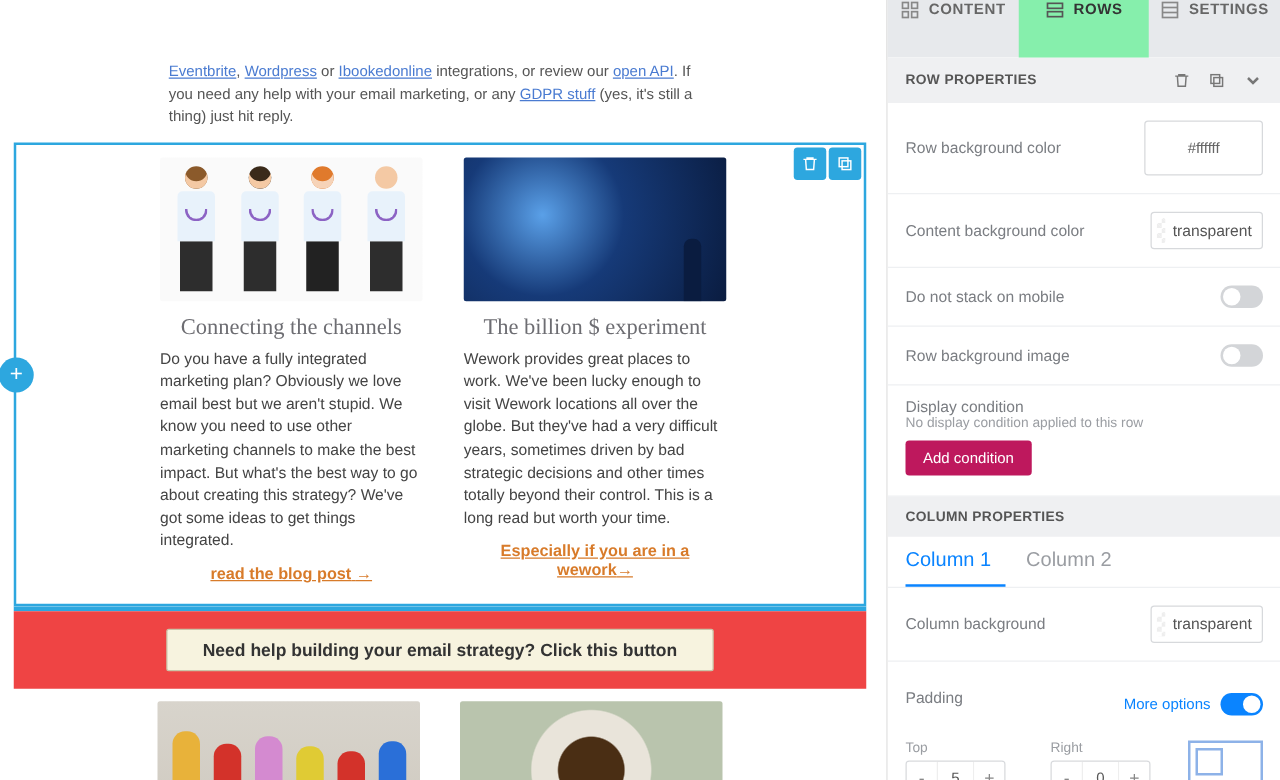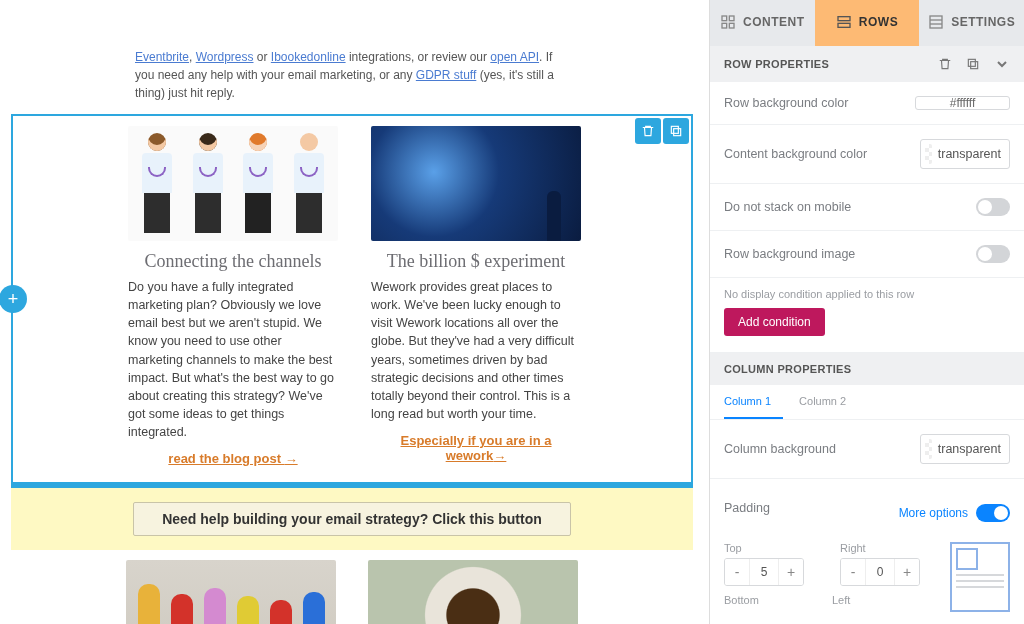--- a/index.html
+++ b/index.html
@@ -22,55 +22,55 @@
   .person .head { width:18px; height:18px; border-radius:50%; }
   .person .body { width:30px; height:40px; background:#e8f2fb; margin-top:2px; border-radius:4px 4px 0 0; position:relative;}
   .person .body::after{content:"";position:absolute;top:14px;left:50%;transform:translateX(-50%);width:14px;height:8px;border:2px solid #8c63c4;border-top:none;border-radius:0 0 10px 10px;}
   .person .legs { width:26px; height:40px; background:#2d2d2d; }
   .phimg.blue { background:radial-gradient(circle at 30% 40%, #5aa0e8 0%, #163a78 40%, #0a1c40 100%); position:relative; overflow:hidden;}
   .phimg.blue::after{content:"";position:absolute;right:20px;bottom:0;width:14px;height:50px;background:#0a1c40;border-radius:6px 6px 0 0;}
   .col h3 { font-family:Georgia,serif; font-weight:400; color:#6d6d72; font-size:18px; margin:8px 0 6px 0;}
   .col p { font-size:12.5px; color:#444; text-align:left; line-height:1.45; margin:0;}
   .col a.cta { display:inline-block; margin-top:10px; color:#d87b2a; font-weight:600; font-size:13px; text-decoration:underline;}
   .arrow{color:#d87b2a;}
-  .bar { background:#fef9c3; margin:0 6px; padding:14px 12px; text-align:center;}
+  .bar { background:#ef4444; margin:0 6px; padding:14px 12px; text-align:center;}
   .bar button { background:#f7f3df; border:1px solid #c9c4a8; padding:8px 28px; font-size:14px; font-weight:700; color:#333; border-radius:2px;}
   .row2 { display:flex; gap:30px; padding:10px 120px 0 120px; }
   .phimg.muppets { background:linear-gradient(#d8d4cc,#cfcac0); display:flex; align-items:flex-end; justify-content:space-around; padding:6px; height:100px;}
   .mup { width:22px; border-radius:10px 10px 4px 4px;}
   .phimg.coffee { background:radial-gradient(circle at 50% 55%, #4a2e14 0 22%, #e9e4da 23% 40%, #b9c4ad 41% 100%); height:100px;}
   hr.sep { border:none; border-top:4px solid #2da7df; margin:0 6px;}
 
   
   .panel { width:315px; min-width:315px; height:100%; background:#fff; border-left:1px solid #ddd; display:flex; flex-direction:column; font-size:12.5px; color:#555;}
   .tabs { display:flex; background:#e7e9ec; height:46px;}
-  .tab { flex:1; display:flex; align-items:center; justify-content:center; gap:7px; font-size:12px; font-weight:600; color:#666; letter-spacing:.5px; border-bottom:3px solid transparent; }
-  .tab.active { background:#fdba74; color:#333; }
+  .tab { flex:1; display:flex; justify-content:center; gap:7px; font-size:12px; font-weight:600; color:#666; letter-spacing:.5px; border-bottom:3px solid transparent; }
+  .tab.active { background:#86efac; color:#333; }
   .tab svg{stroke:#888;fill:none;stroke-width:2;}
   .tab.active svg{stroke:#555;}
   .panel-scroll{ overflow-y:auto; flex:1;}
   .sect-header { background:#eff0f2; padding:10px 14px; font-size:11px; font-weight:700; letter-spacing:.3px; color:#555; display:flex; align-items:center; justify-content:space-between;}
   .sect-header .tools { display:flex; gap:14px; align-items:center;}
   .sect-header .ticon{color:#777; display:flex;}
   .prop { display:flex; align-items:center; justify-content:space-between; padding:14px 14px; border-bottom:1px solid #eef0f2;}
   .prop.noborder{border-bottom:none;}
   .prop-label { color:#7a7d82; font-size:12.5px; }
-  .colorbox { width:95px; height:14px; border:1px solid #d7d9dc; border-radius:3px; display:flex; align-items:center; justify-content:center; font-size:12px; color:#666; background:#fff;}
+  .colorbox { width:95px; height:44px; border:1px solid #d7d9dc; border-radius:3px; display:flex; align-items:center; justify-content:center; font-size:12px; color:#666; background:#fff;}
   .transp { background-image:linear-gradient(45deg,#eee 25%,transparent 25%,transparent 75%,#eee 75%),linear-gradient(45deg,#eee 25%,transparent 25%,transparent 75%,#eee 75%); background-size:8px 8px; background-position:0 0,4px 4px;}
   .transp-wrap{display:flex;align-items:center;gap:6px;border:1px solid #d7d9dc;border-radius:3px;padding:4px 8px 4px 4px;width:90px;justify-content:flex-start;}
   .transp-sw{width:20px;height:20px;border-radius:2px;}
   .toggle { width:34px; height:18px; background:#d3d5d8; border-radius:10px; position:relative;}
   .toggle::after{content:"";position:absolute;top:2px;left:2px;width:14px;height:14px;background:#fff;border-radius:50%;}
   .toggle.on{background:#0a84ff;}
   .toggle.on::after{left:auto;right:2px;}
   .subtext{font-size:11px;color:#9a9da2;}
   .cond-block{padding:10px 14px 16px 14px;border-bottom:1px solid #eef0f2;}
   .btn-cond{ background:#be185d; color:#fff; border:none; padding:7px 14px; border-radius:3px; font-size:12px; margin-top:8px;}
   .coltabs { display:flex; padding:0 14px; border-bottom:1px solid #eef0f2;}
-  .coltab { padding:10px 12px 10px 0; margin-right:16px; font-size:11px; color:#9a9da2; border-bottom:2px solid transparent;}
+  .coltab { padding:10px 12px 10px 0; margin-right:16px; font-size:16px; color:#9a9da2; border-bottom:2px solid transparent;}
   .coltab.active{ color:#0a84ff; border-bottom-color:#0a84ff;}
   .more-link{ color:#0a84ff; font-size:12px; margin-right:8px;}
   .padding-grid{ display:flex; gap:18px; padding:6px 14px 10px 14px;}
   .padcol{flex:1;}
   .padlbl{font-size:11px;color:#9a9da2;margin-bottom:4px;display:block;}
   .stepper{display:flex;border:1px solid #d7d9dc;border-radius:3px;overflow:hidden;height:28px;width:80px;}
   .stepper button{width:24px;background:#fff;border:none;color:#888;font-size:14px;}
   .stepper span{flex:1;display:flex;align-items:center;justify-content:center;font-size:12px;color:#555;border-left:1px solid #eee;border-right:1px solid #eee;}
   .pad-preview{width:60px;height:70px;border:2px solid #8db2e8;padding:4px;margin-left:6px;align-self:flex-start;}
   .pad-preview .sq{width:22px;height:22px;border:2px solid #8db2e8;margin-bottom:4px;}
@@ -227,20 +227,21 @@
       </div>
       <div class="prop">
         <span class="prop-label">Do not stack on mobile</span>
         <div class="toggle"></div>
       </div>
       <div class="prop">
         <span class="prop-label">Row background image</span>
         <div class="toggle"></div>
       </div>
       <div class="cond-block">
+        <div class="prop-label">Display condition</div>
         <div class="subtext">No display condition applied to this row</div>
         <button class="btn-cond">Add condition</button>
       </div>
 
       <div class="sect-header">
         <span>COLUMN PROPERTIES</span>
       </div>
       <div class="coltabs">
         <div class="coltab active">Column 1</div>
         <div class="coltab">Column 2</div>

